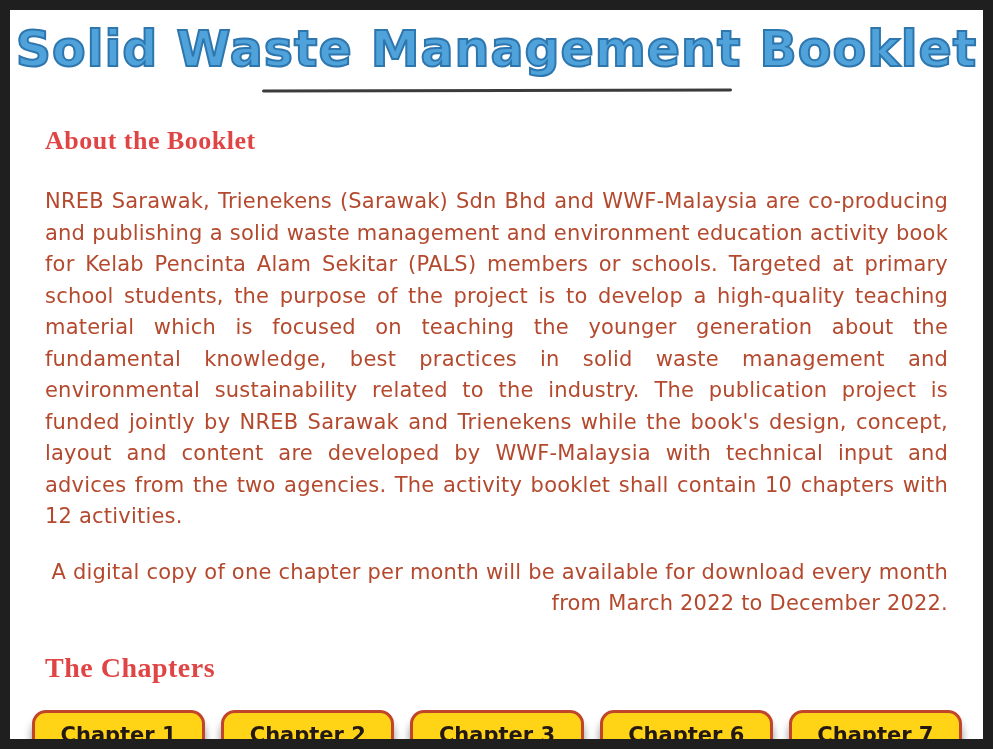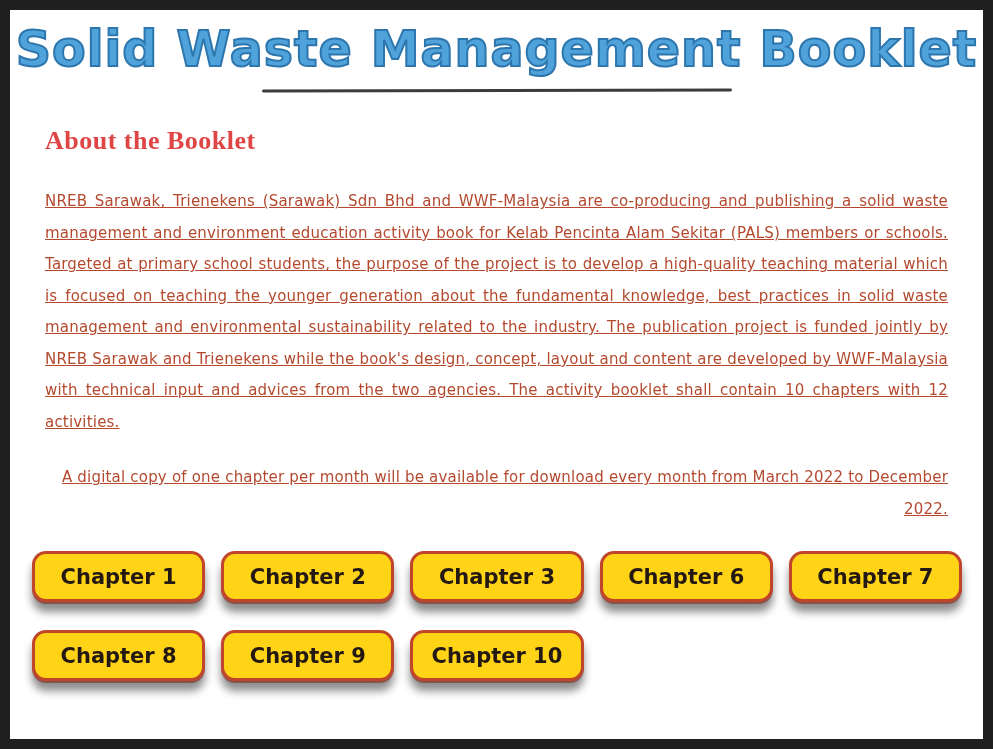--- a/index.html
+++ b/index.html
@@ -50,26 +50,25 @@
     margin: 34px 35px 0 35px;
     font-size: 26px;
     font-weight: 800;
     letter-spacing: 0.5px;
     color: var(--heading-red);
     font-family: Liberation Serif, serif;
   }
 
   .body-paragraph {
     margin: 30px 35px 0 35px;
-    font-size: 15px;
+    font-size: 21px;
     line-height: 31.5px;
     text-align: justify;
     color: var(--body-red);
     letter-spacing: 0.2px;
-    text-decoration: underline;
   }
 
   .body-paragraph.second {
     margin-top: 24px;
     text-align: right;
   }
 
   .chapters-heading {
     margin-top: 32px;
     font-size: 28px;
@@ -108,20 +107,21 @@
   <h1 class="page-title">Solid Waste Management Booklet</h1>
 
   <div class="title-underline"></div>
 
   <h2 class="section-heading">About the Booklet</h2>
 
   <p class="body-paragraph">NREB Sarawak, Trienekens (Sarawak) Sdn Bhd and WWF-Malaysia are co-producing and publishing a solid waste management and environment education activity book for Kelab Pencinta Alam Sekitar (PALS) members or schools. Targeted at primary school students, the purpose of the project is to develop a high-quality teaching material which is focused on teaching the younger generation about the fundamental knowledge, best practices in solid waste management and environmental sustainability related to the industry. The publication project is funded jointly by NREB Sarawak and Trienekens while the book's design, concept, layout and content are developed by WWF-Malaysia with technical input and advices from the two agencies. The activity booklet shall contain 10 chapters with 12 activities.</p>
 
   <p class="body-paragraph second">A digital copy of one chapter per month will be available for download every month from March 2022 to December 2022.</p>
 
+  <h2 class="section-heading chapters-heading">The Chapters</h2>
 
   <div class="chapter-grid">
     <div class="chapter-btn">Chapter 1</div>
     <div class="chapter-btn">Chapter 2</div>
     <div class="chapter-btn">Chapter 3</div>
     <div class="chapter-btn">Chapter 6</div>
     <div class="chapter-btn">Chapter 7</div>
     <div class="chapter-btn">Chapter 8</div>
     <div class="chapter-btn">Chapter 9</div>
     <div class="chapter-btn">Chapter 10</div>

